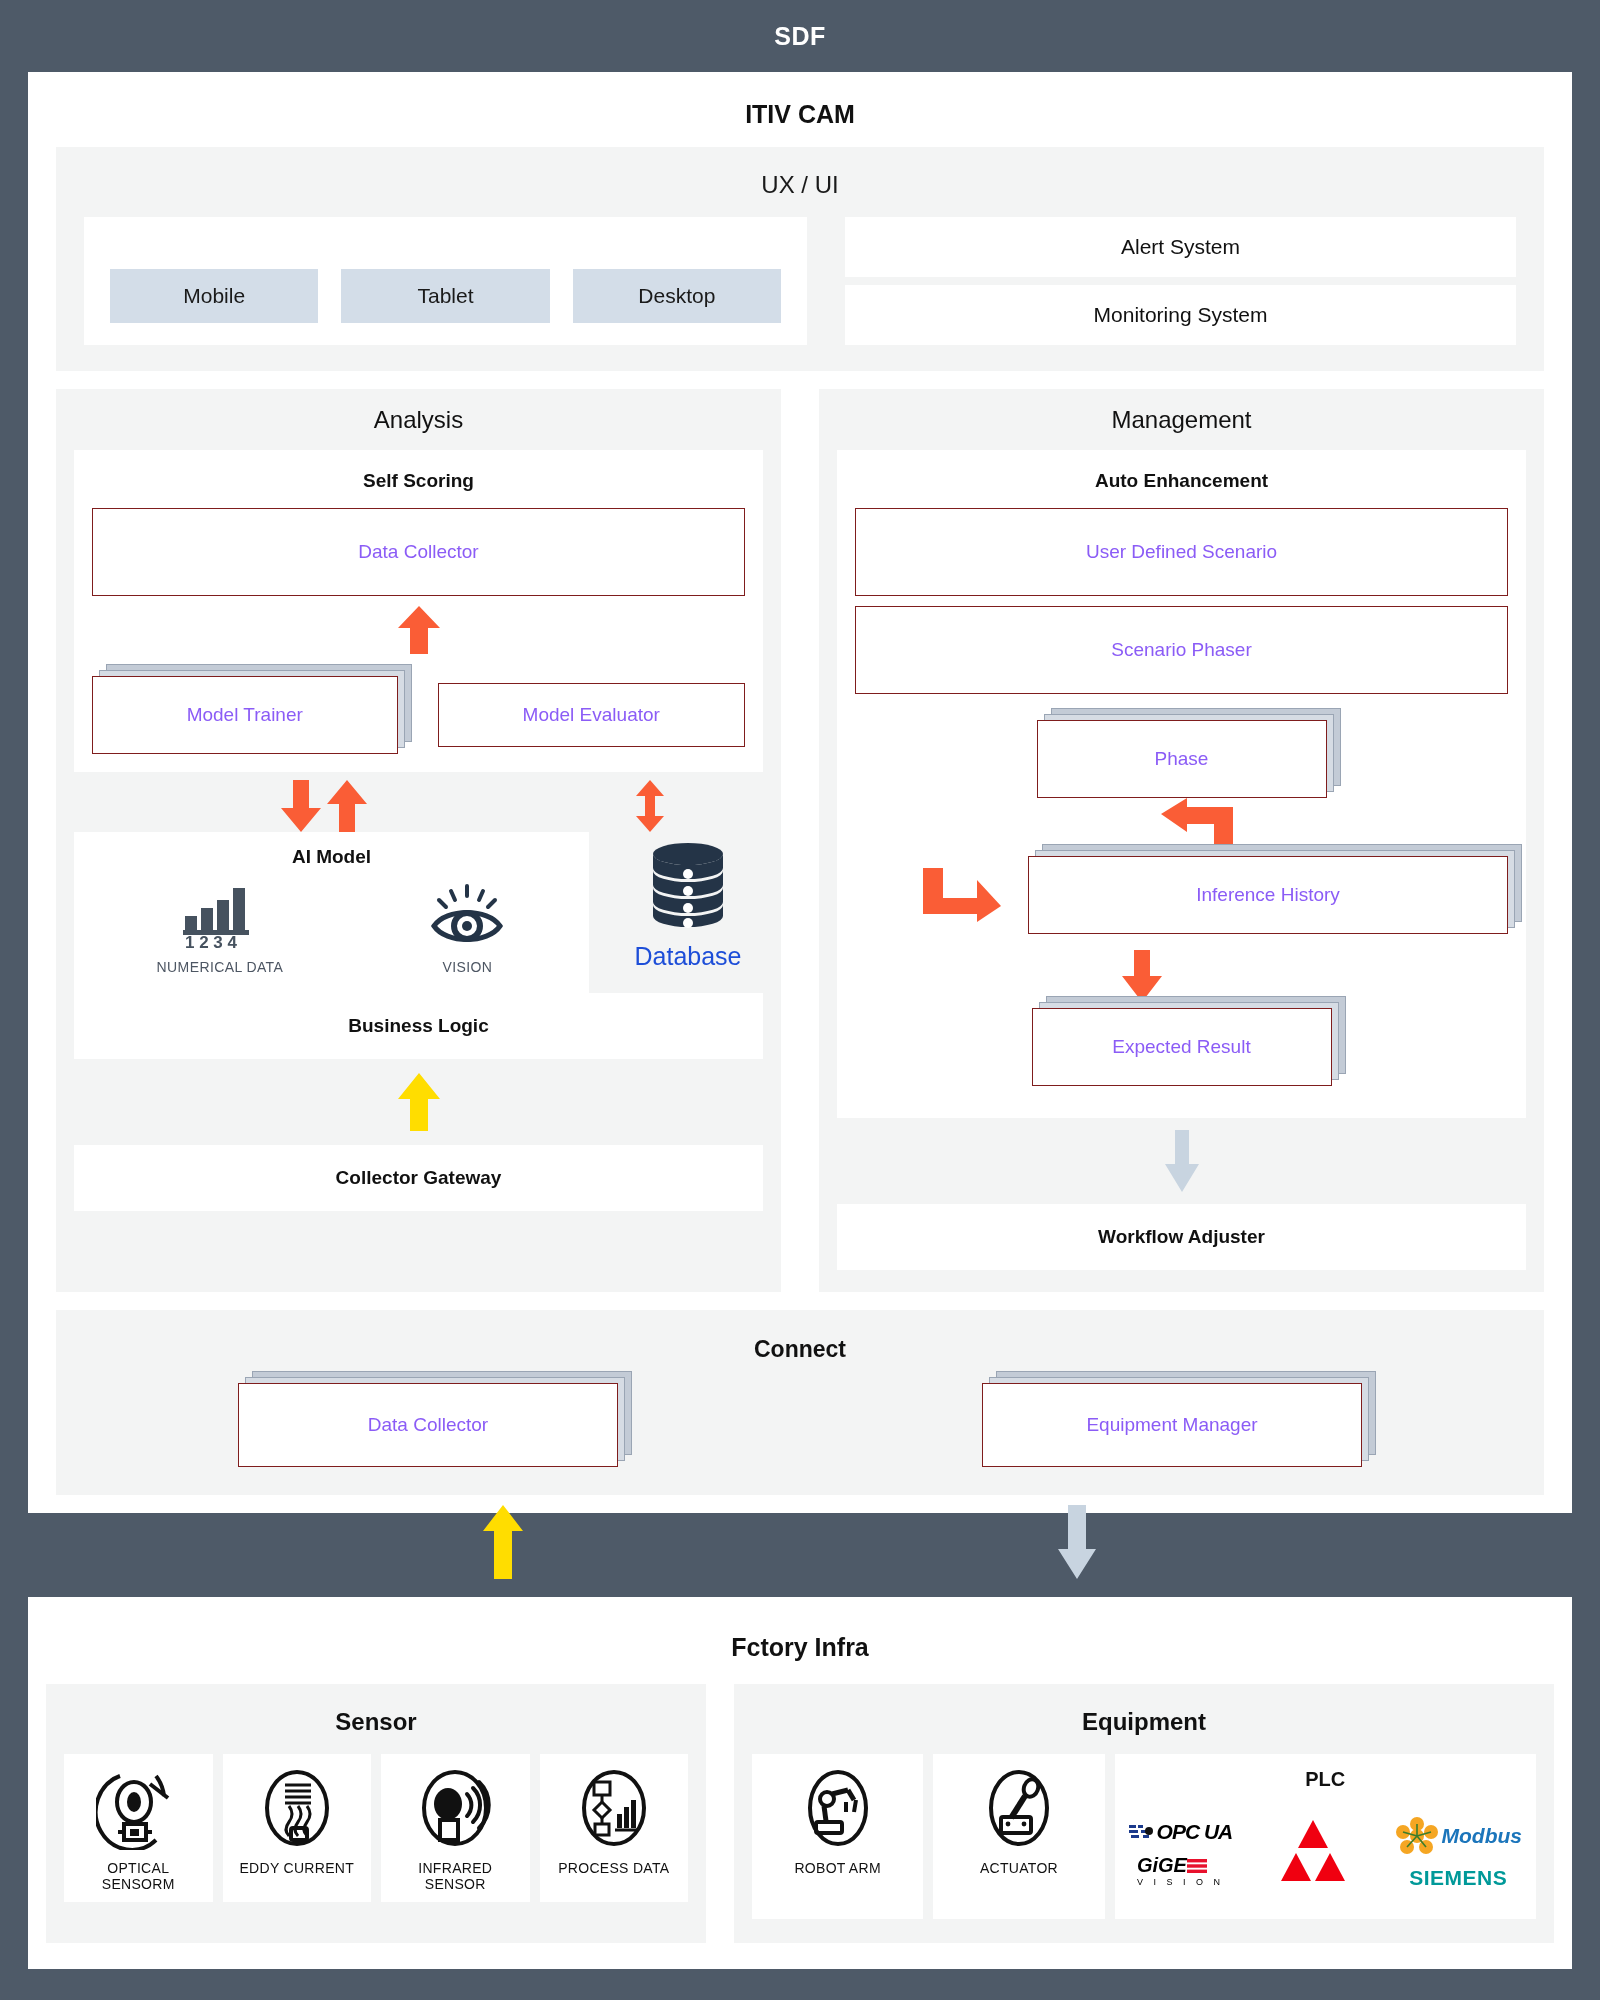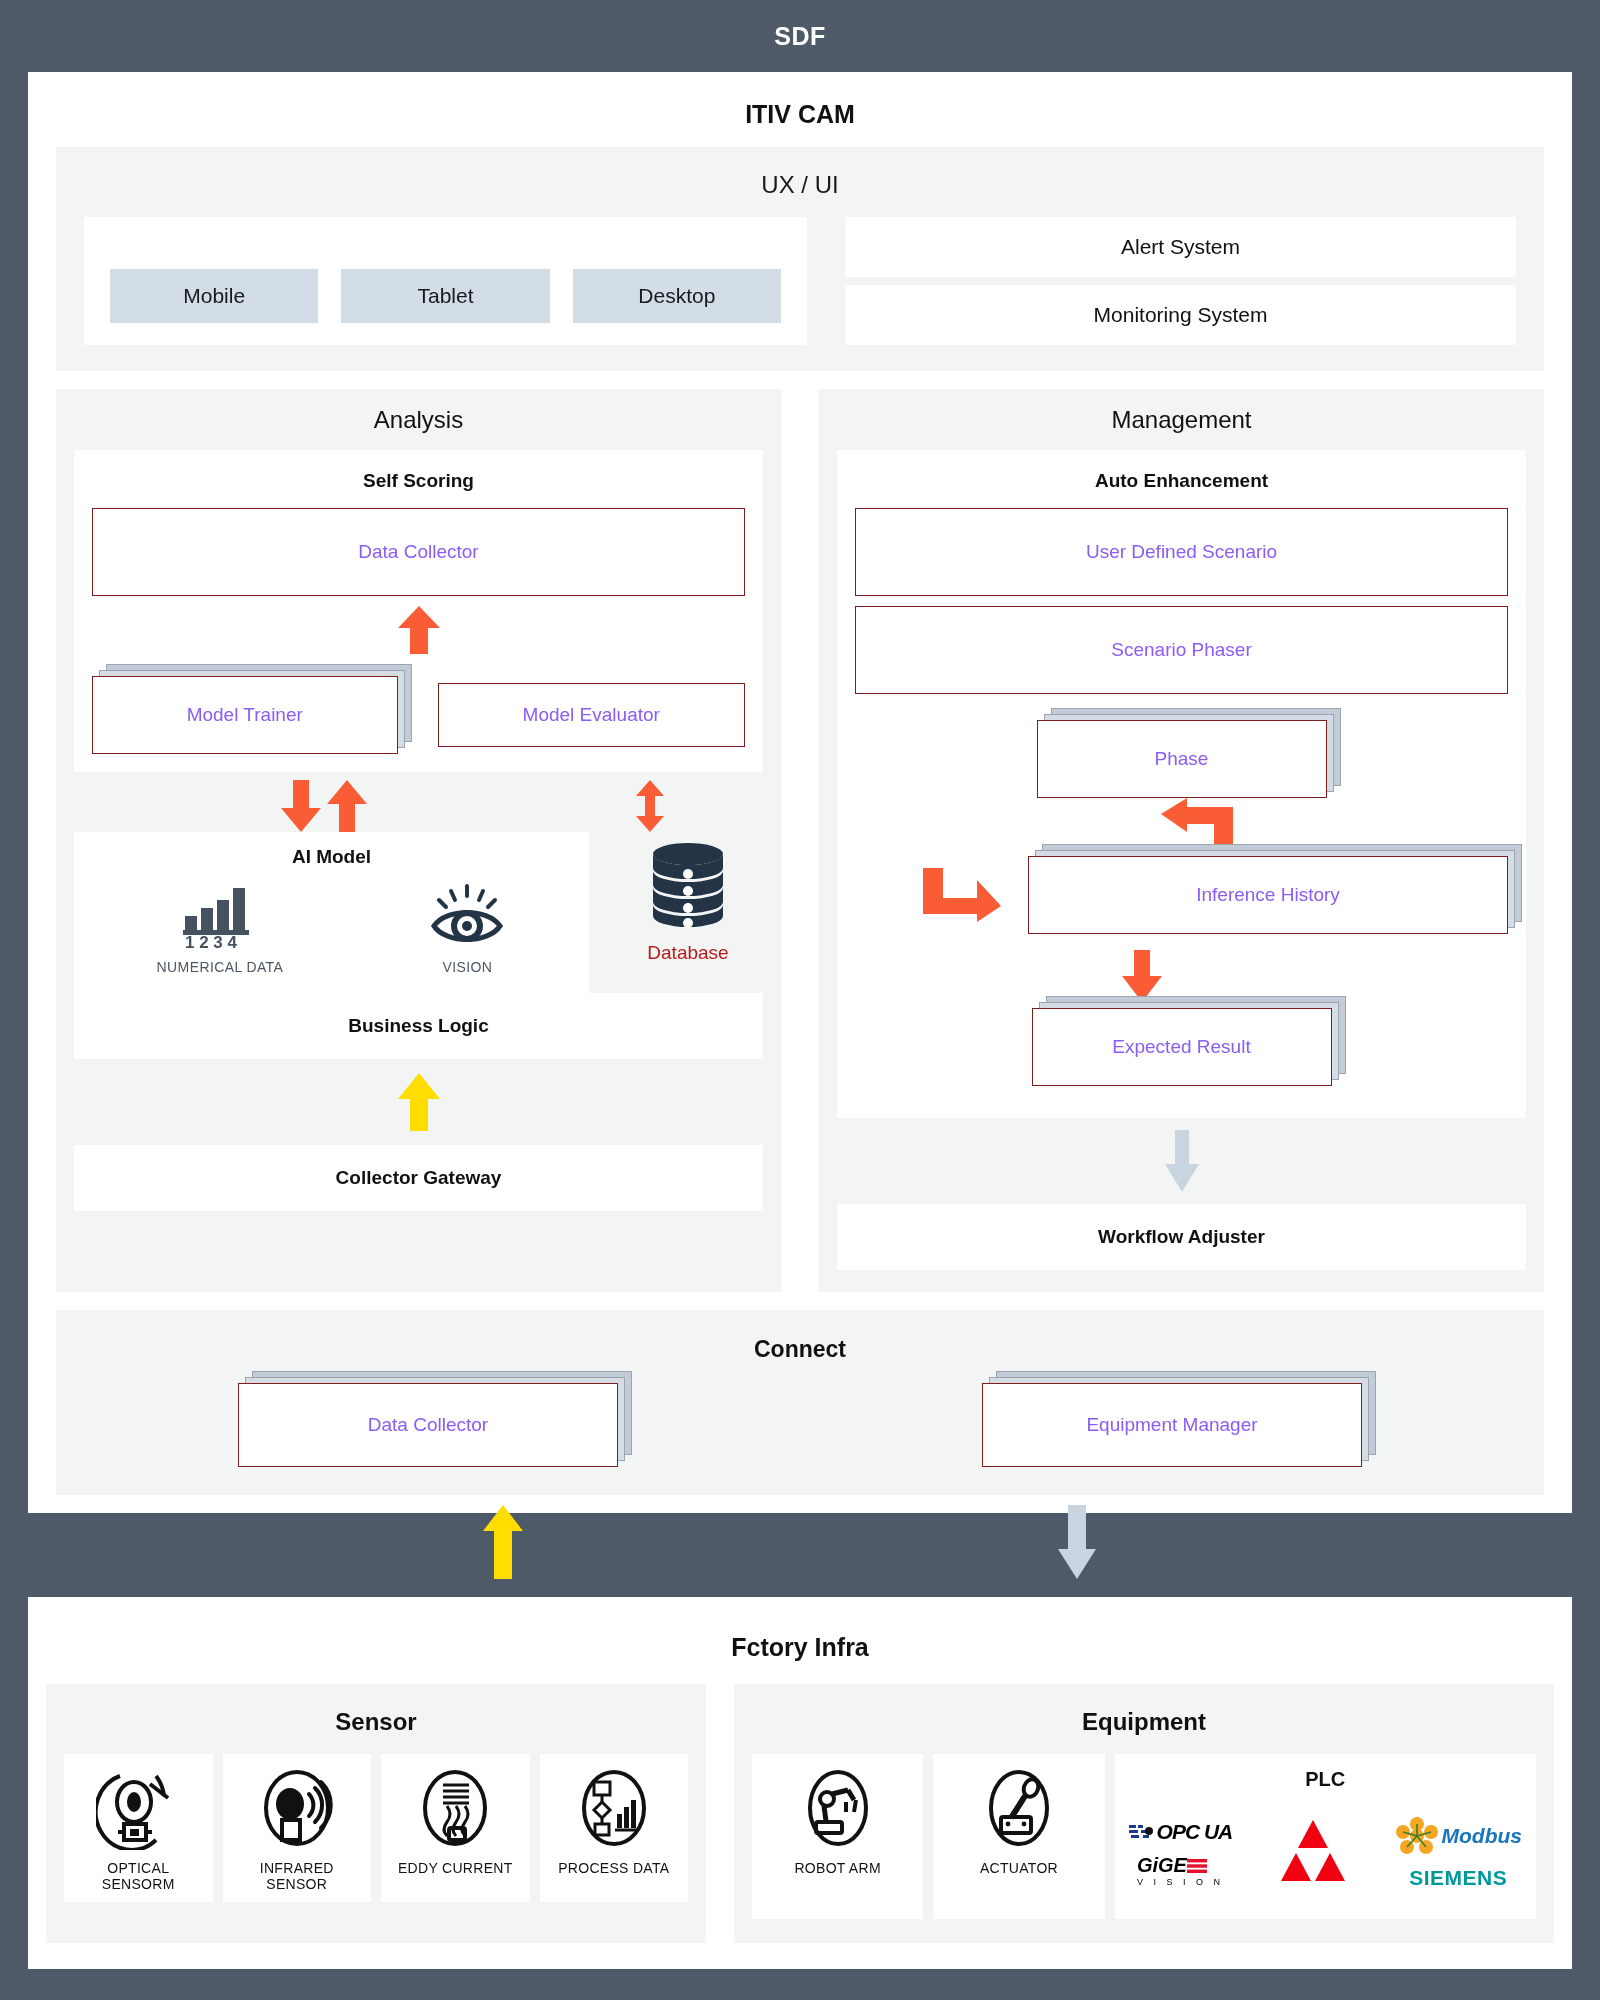--- a/index.html
+++ b/index.html
@@ -69,21 +69,21 @@
   .stack .sh2 { left:7px; top:-6px; right:-7px; bottom:6px; background:#d6dce4;}
   .stack .front { position:relative; }
   svg.arrow { display:block; }
   .ai-row { display:flex; gap:24px; align-items:flex-start; margin:0 18px; }
   .ai-card { background:#fff; flex:1 1 auto; padding:14px 10px 18px; text-align:center; }
   .ai-title { font-weight:bold; font-size:19px; color:#111; margin-bottom:14px; }
   .ai-icons { display:flex; justify-content:space-around; align-items:flex-end; }
   .ai-icon-cell { text-align:center; }
   .ai-icon-label { font-size:14px; color:#4d5663; letter-spacing:.4px; margin-top:7px; }
   .db-cell { width:150px; text-align:center; padding-top:6px; }
-  .db-label { font-size:19px; color:#b91c1c; margin-top:8px; }
+  .db-label { font-size:25px; color:#1d4ed8; margin-top:8px; }
   .strip {
     background:#fff; margin:0 18px; text-align:center; font-weight:bold;
     font-size:19px; color:#111; padding:22px 0;
   }
   
   .connect { background:#f3f4f4; margin:18px 14px 0 14px; padding:16px 0 28px; }
   .connect-title { text-align:center; font-weight:bold; font-size:23px; color:#111; padding:10px 0 20px; }
   .connect-row { display:flex; justify-content:space-around; }
   
   .factory { background:#fff; margin-top:22px; padding:18px 18px 26px; }
@@ -332,46 +332,46 @@
               <line x1="54" y1="18" x2="72" y2="32" stroke="#111" stroke-width="4"></line>
               <rect x="28" y="58" width="22" height="16" fill="none" stroke="#111" stroke-width="4"></rect>
               <rect x="34" y="63" width="9" height="7" fill="#111"></rect>
               <line x1="22" y1="66" x2="28" y2="66" stroke="#111" stroke-width="4"></line>
               <line x1="50" y1="66" x2="56" y2="66" stroke="#111" stroke-width="4"></line>
             </svg>
             <div class="fcard-label">OPTICAL SENSORM</div>
           </div>
           <div class="fcard">
             <svg width="84" height="84" viewBox="0 0 84 84" aria-hidden="true">
-              <ellipse cx="42" cy="42" rx="31" ry="36" fill="none" stroke="#111" stroke-width="4"></ellipse>
-              <ellipse cx="35" cy="38" rx="14" ry="16" fill="#111"></ellipse>
-              <rect x="27" y="54" width="18" height="20" fill="none" stroke="#111" stroke-width="4"></rect>
-              <g fill="none" stroke="#111" stroke-width="4" stroke-linecap="round">
-                <path d="M54 28 a16 16 0 0 1 0 22"></path>
-                <path d="M60 22 a24 24 0 0 1 0 34"></path>
-                <path d="M66 16 a32 32 0 0 1 0 46"></path>
-              </g>
-            </svg>
-            <div class="fcard-label">INFRARED SENSOR</div>
-          </div>
-          <div class="fcard">
-            <svg width="84" height="84" viewBox="0 0 84 84" aria-hidden="true">
               <ellipse cx="42" cy="42" rx="30" ry="36" fill="none" stroke="#111" stroke-width="4"></ellipse>
               <g stroke="#111" stroke-width="3" fill="none">
                 <line x1="30" y1="19" x2="56" y2="19"></line>
                 <line x1="30" y1="25" x2="56" y2="25"></line>
                 <line x1="30" y1="31" x2="56" y2="31"></line>
                 <line x1="30" y1="37" x2="56" y2="37"></line>
               </g>
               <path d="M34 40 q6 8 0 16 q-6 8 0 14" fill="none" stroke="#111" stroke-width="3"></path>
               <path d="M43 40 q6 8 0 16 q-6 8 0 14" fill="none" stroke="#111" stroke-width="3"></path>
               <path d="M52 40 q6 8 0 16 q-6 8 0 14" fill="none" stroke="#111" stroke-width="3"></path>
               <rect x="36" y="62" width="16" height="12" rx="2" fill="none" stroke="#111" stroke-width="4"></rect>
             </svg>
             <div class="fcard-label">EDDY CURRENT</div>
+          </div>
+          <div class="fcard">
+            <svg width="84" height="84" viewBox="0 0 84 84" aria-hidden="true">
+              <ellipse cx="42" cy="42" rx="31" ry="36" fill="none" stroke="#111" stroke-width="4"></ellipse>
+              <ellipse cx="35" cy="38" rx="14" ry="16" fill="#111"></ellipse>
+              <rect x="27" y="54" width="18" height="20" fill="none" stroke="#111" stroke-width="4"></rect>
+              <g fill="none" stroke="#111" stroke-width="4" stroke-linecap="round">
+                <path d="M54 28 a16 16 0 0 1 0 22"></path>
+                <path d="M60 22 a24 24 0 0 1 0 34"></path>
+                <path d="M66 16 a32 32 0 0 1 0 46"></path>
+              </g>
+            </svg>
+            <div class="fcard-label">INFRARED SENSOR</div>
           </div>
           <div class="fcard">
             <svg width="84" height="84" viewBox="0 0 84 84" aria-hidden="true">
               <ellipse cx="42" cy="42" rx="30" ry="36" fill="none" stroke="#111" stroke-width="4"></ellipse>
               <rect x="22" y="16" width="16" height="13" fill="none" stroke="#111" stroke-width="3"></rect>
               <polygon points="30,36 38,44 30,52 22,44" fill="none" stroke="#111" stroke-width="3"></polygon>
               <rect x="23" y="58" width="14" height="11" fill="none" stroke="#111" stroke-width="3"></rect>
               <line x1="30" y1="29" x2="30" y2="36" stroke="#111" stroke-width="3"></line>
               <line x1="30" y1="52" x2="30" y2="58" stroke="#111" stroke-width="3"></line>
               <g fill="#111">

